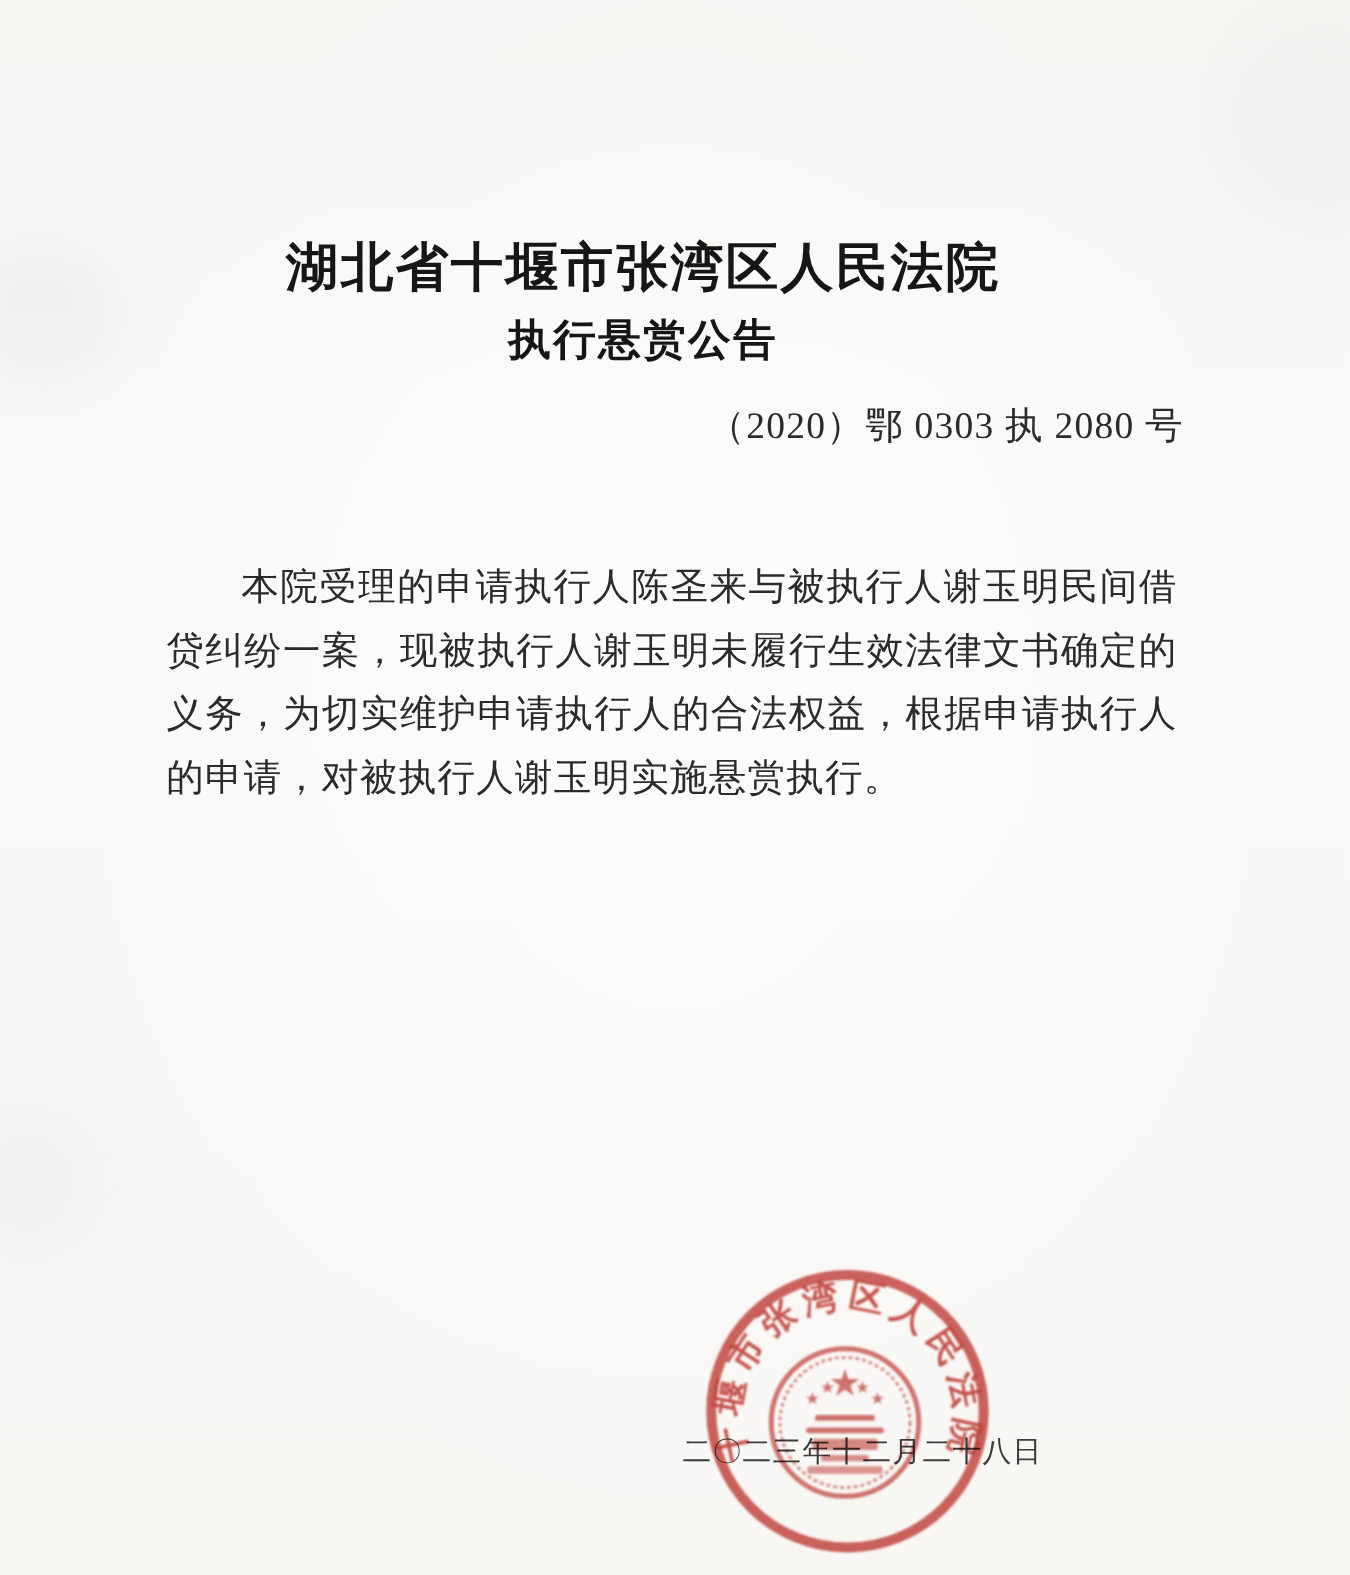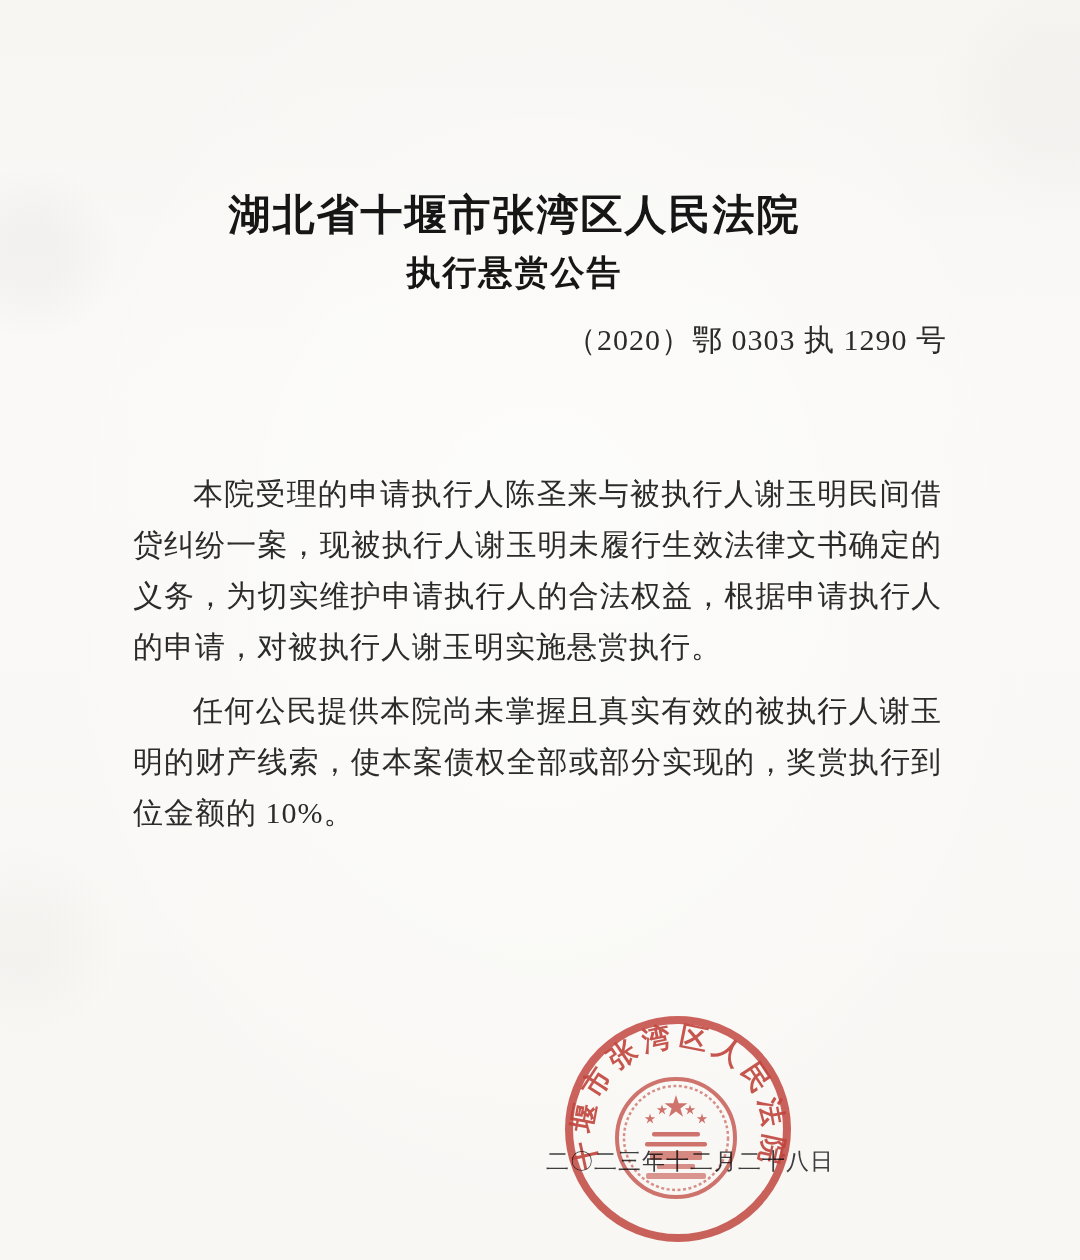--- a/index.html
+++ b/index.html
@@ -44,21 +44,21 @@
   .case-number{
     position:absolute;
     top:320px;
     right:133px;
     font-size:30px;
     letter-spacing:1px;
     color:#2b2b2b;
   }
   .doc-body{
     position:absolute;
-    top:468px;
+    top:444px;
     left:133px;
     right:138px;
   }
   .doc-body p{
     margin:0 0 13px 0;
     font-size:30px;
     line-height:51px;
     letter-spacing:1px;
     text-indent:2em;
     text-align:justify;
@@ -91,25 +91,24 @@
 </head>
 <body>
 
 <div class="page">
 
   <div class="title-block">
     <div class="title-line1">湖北省十堰市张湾区人民法院</div>
     <div class="title-line2">执行悬赏公告</div>
   </div>
 
-  <div class="case-number">（2020）鄂 0303 执 1290 号</div>
+  <div class="case-number">（2020）鄂 0303 执 2080 号</div>
 
   <div class="doc-body">
     <p>本院受理的申请执行人陈圣来与被执行人谢玉明民间借贷纠纷一案，现被执行人谢玉明未履行生效法律文书确定的义务，为切实维护申请执行人的合法权益，根据申请执行人的申请，对被执行人谢玉明实施悬赏执行。</p>
-    <p>任何公民提供本院尚未掌握且真实有效的被执行人谢玉明的财产线索，使本案债权全部或部分实现的，奖赏执行到位金额的 10%。</p>
   </div>
 
   <div class="issue-date">二〇二三年十二月二十八日</div>
 
   <svg class="court-seal" viewBox="0 0 236 252" xmlns="http://www.w3.org/2000/svg">
     <defs>
       <path id="sealArc" d="M 35.2 147.6 A 86 86 0 1 1 200.8 147.6" fill="none"></path>
       <path id="star" d="M0,-1 L0.2245,-0.309 L0.9511,-0.309 L0.3633,0.118 L0.5878,0.809 L0,0.382 L-0.5878,0.809 L-0.3633,0.118 L-0.9511,-0.309 L-0.2245,-0.309 Z"></path>
       <filter id="inkblur" x="-10%" y="-10%" width="120%" height="120%">
         <feGaussianBlur stdDeviation="0.7"></feGaussianBlur>

